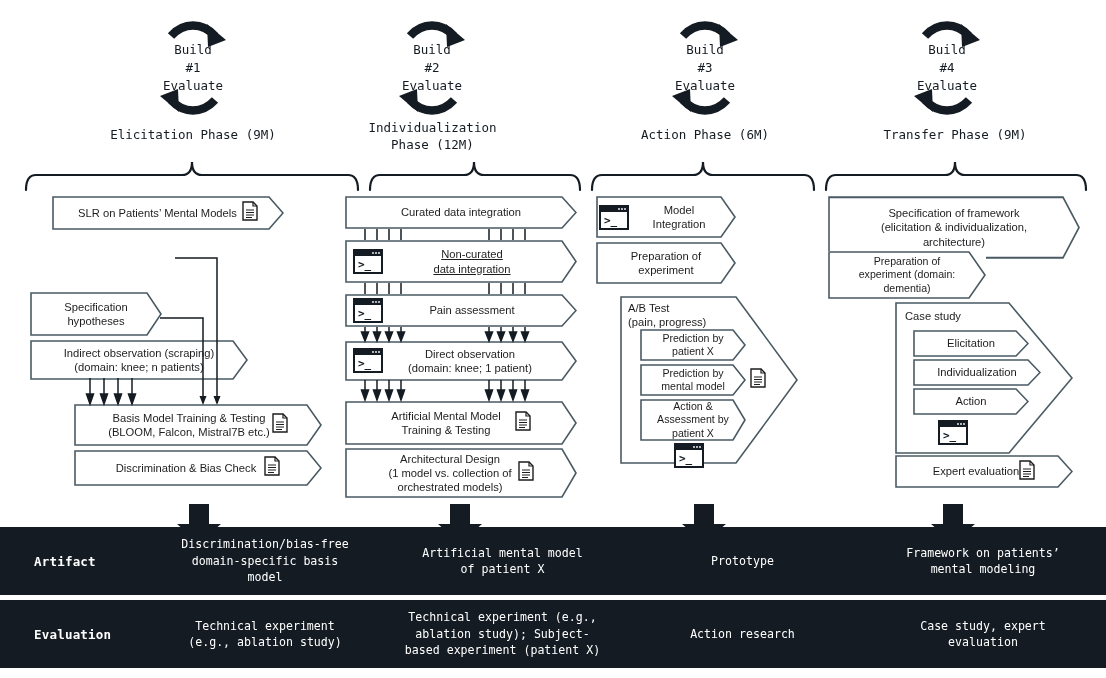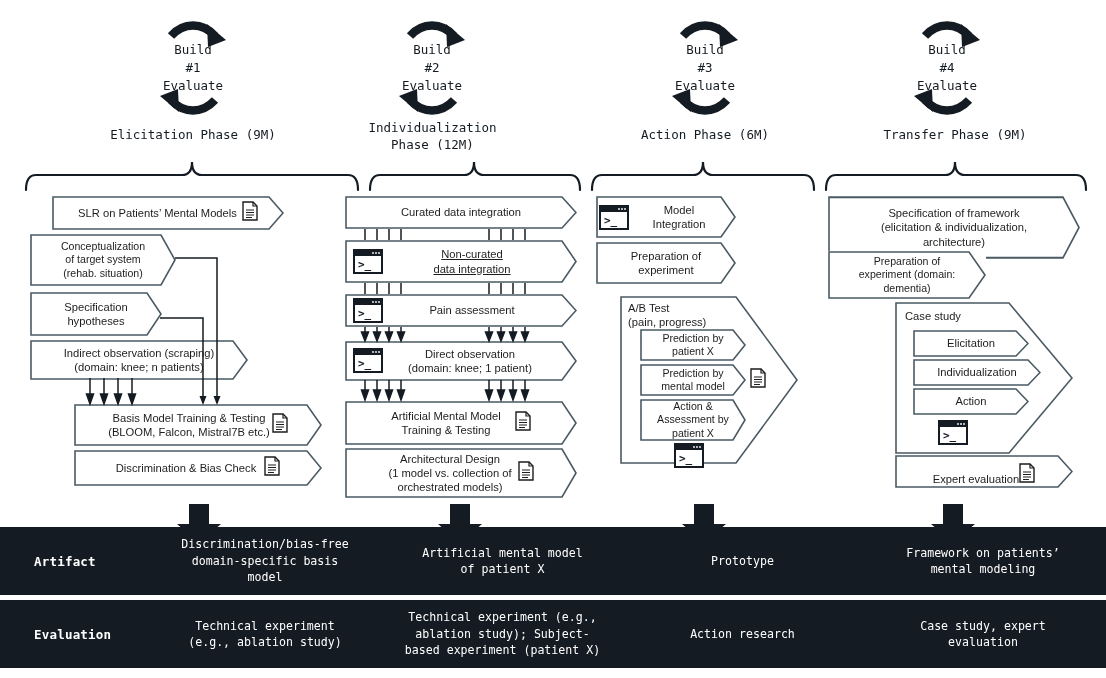--- a/index.html
+++ b/index.html
@@ -254,30 +254,20 @@
         <g stroke="#1d1d1d" stroke-width="1">
             <path d="M4,9 h8"></path>
             <path d="M4,11.5 h8"></path>
             <path d="M4,14 h8"></path>
             <path d="M4,16.5 h6"></path>
           </g>
       </svg>
     </span>
   </div>
 
-  <div class="chev" style="left:30px; top:234px; width:146px; height:52px;">
-    <div class="bdr">
-      <svg viewBox="0 0 146 52" preserveAspectRatio="none">
-        <polygon points="1,1 131,1 145,26 131,51 1,51" fill="#fff" stroke="#4a5a63" stroke-width="1.6"></polygon>
-      </svg>
-    </div>
-    <span class="lbl" style="font-size:10.6px;">Conceptualization
-of target system
-(rehab.  situation)</span>
-  </div>
 
   <div class="chev" style="left:30px; top:340px; width:218px; height:40px;">
     <div class="bdr">
       <svg viewBox="0 0 218 40" preserveAspectRatio="none">
         <polygon points="1,1 203,1 217,20 203,39 1,39" fill="#fff" stroke="#4a5a63" stroke-width="1.6"></polygon>
       </svg>
     </div>
     <span class="lbl">Indirect observation (scraping)
 (domain: knee; n patients)</span>
   </div>
@@ -616,21 +606,21 @@
       <rect x="1" y="1" width="28" height="6" fill="#141b22"></rect>
       <g fill="#fff">
           <circle cx="20" cy="4" r="0.9"></circle>
           <circle cx="23" cy="4" r="0.9"></circle>
           <circle cx="26" cy="4" r="0.9"></circle>
         </g>
       <text x="5" y="19" font-family="DejaVu Sans Mono, monospace" font-size="11" font-weight="bold" fill="#141b22">&gt;_</text>
     </svg>
   </span>
 
-  <div class="chev" style="left:895px; top:455px; width:178px; height:33px;align-items:flex-end;">
+  <div class="chev" style="left:895px; top:455px; width:178px; height:33px;">
     <div class="bdr">
       <svg viewBox="0 0 178 33" preserveAspectRatio="none">
         <polygon points="1,1 163,1 177,16.5 163,32 1,32" fill="#fff" stroke="#4a5a63" stroke-width="1.6"></polygon>
       </svg>
     </div>
     <span class="lbl">Expert evaluation</span>
     <span class="doc-icon">
       <svg width="16" height="20" viewBox="0 0 16 20">
         <polygon points="1,1 11,1 15,5 15,19 1,19" fill="#fff" stroke="#1d1d1d" stroke-width="1.4"></polygon>
         <polyline points="11,1 11,5 15,5" fill="none" stroke="#1d1d1d" stroke-width="1.2"></polyline>

